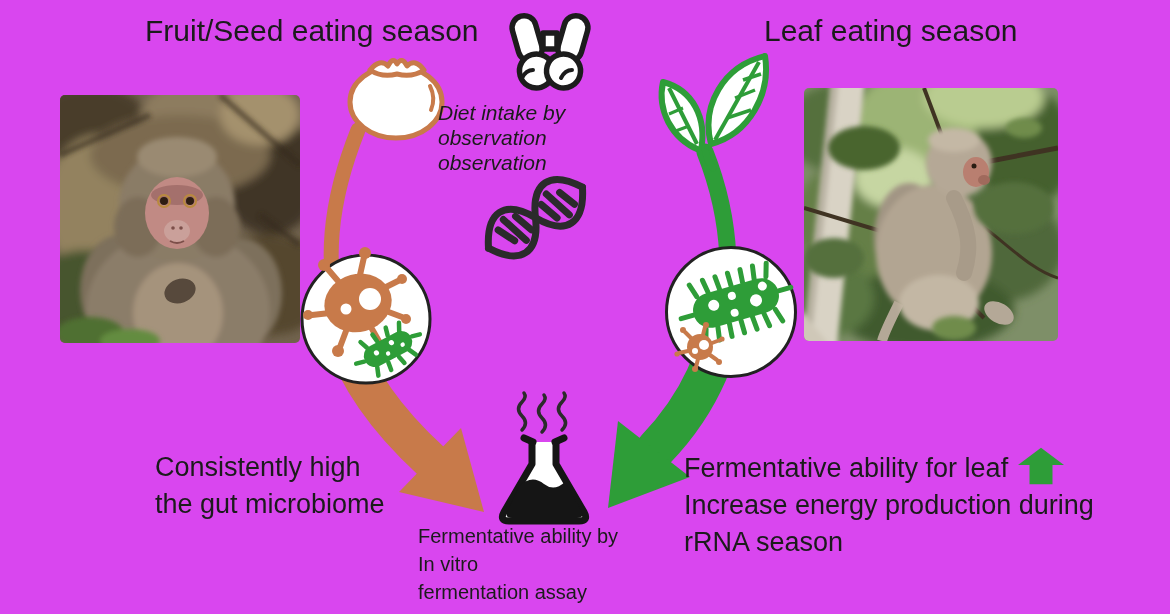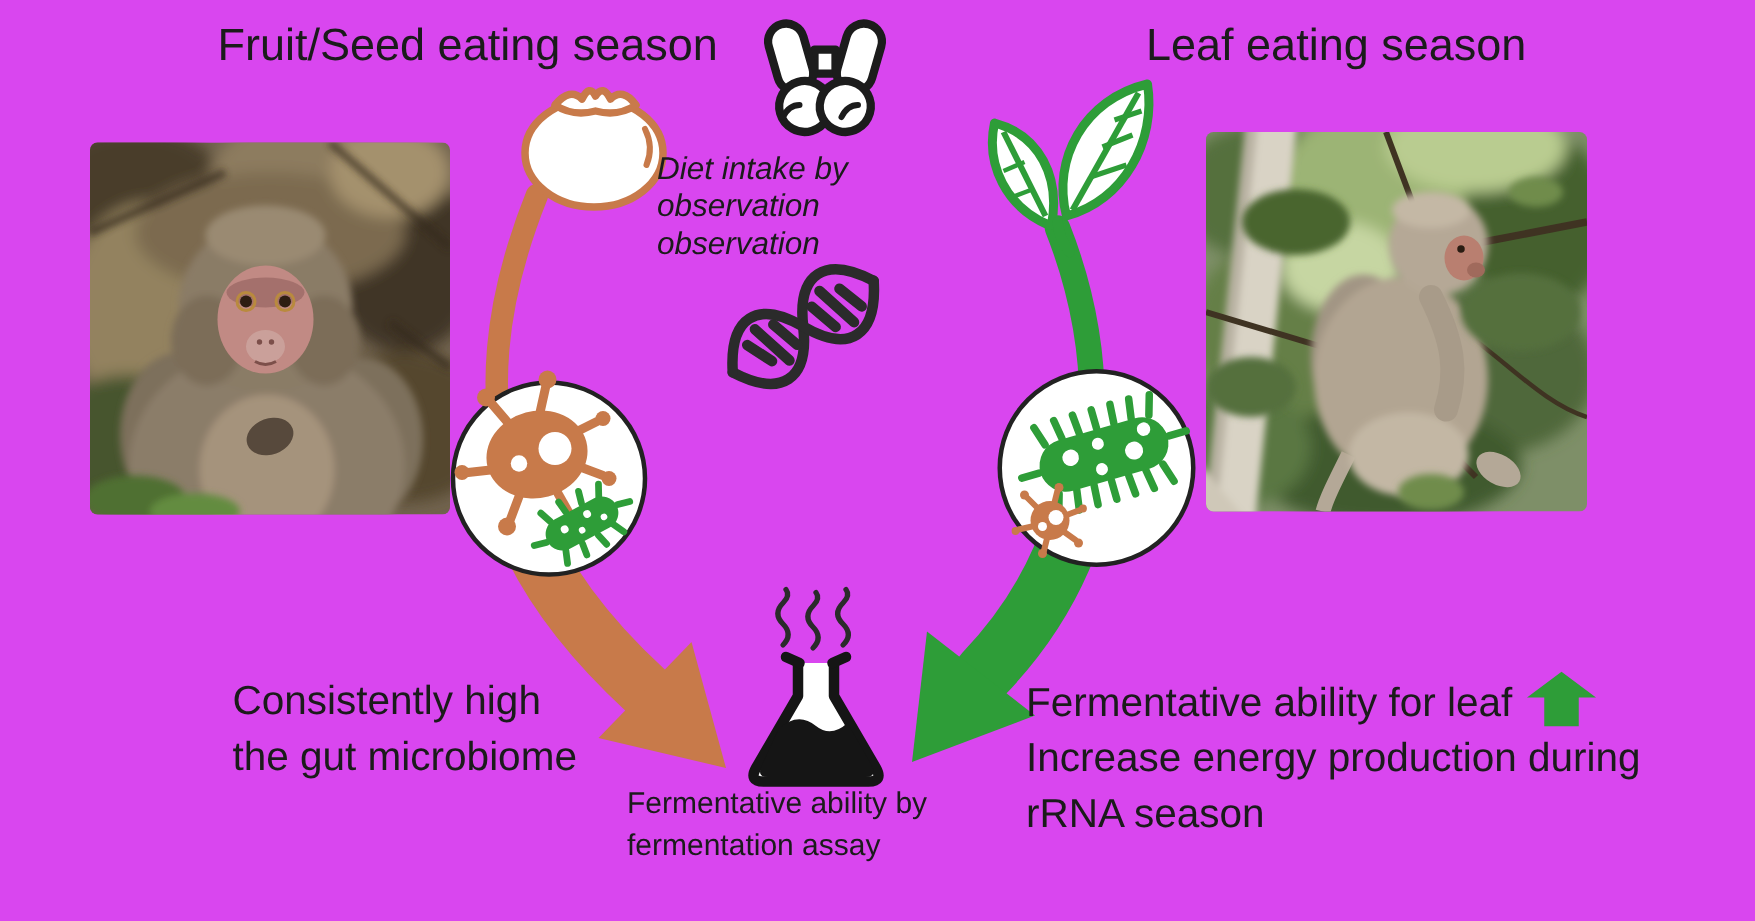--- a/index.html
+++ b/index.html
@@ -314,20 +314,21 @@
       <path d="M 60 46 q 7 -7 0 -14 q -7 -7 0 -14 q 5 -5 2 -9"></path>
       <path d="M 80 44 q 7 -7 0 -14 q -7 -7 0 -14 q 5 -5 2 -9"></path>
     </g>
     <path d="M 50 56 L 50 78 L 22 126 Q 17 135 27 135 L 97 135 Q 107 135 102 126 L 74 78 L 74 56" fill="#ffffff" stroke="#151515" stroke-width="7" stroke-linejoin="round"></path>
     <path d="M 42 52 L 51 56 M 73 56 L 82 52" stroke="#151515" stroke-width="7" stroke-linecap="round"></path>
     <path d="M 37 100 Q 50 88 62 98 Q 72 106 83 96 L 99 124 Q 103 132 95 132 L 30 132 Q 22 132 26 124 Z" fill="#151515"></path>
   </svg>
 
   <div class="abs caption-sm" style="left:418px;top:522px;width:260px;">
     <div>Fermentative ability by</div>
+    <div>In vitro</div>
     <div>fermentation assay</div>
   </div>
 
   <div class="abs result" style="left:155px;top:449px;">
     <div>Consistently high</div>
     <div>the gut microbiome</div>
   </div>
 
   <div class="abs result" style="left:684px;top:447px;">
     <div>

